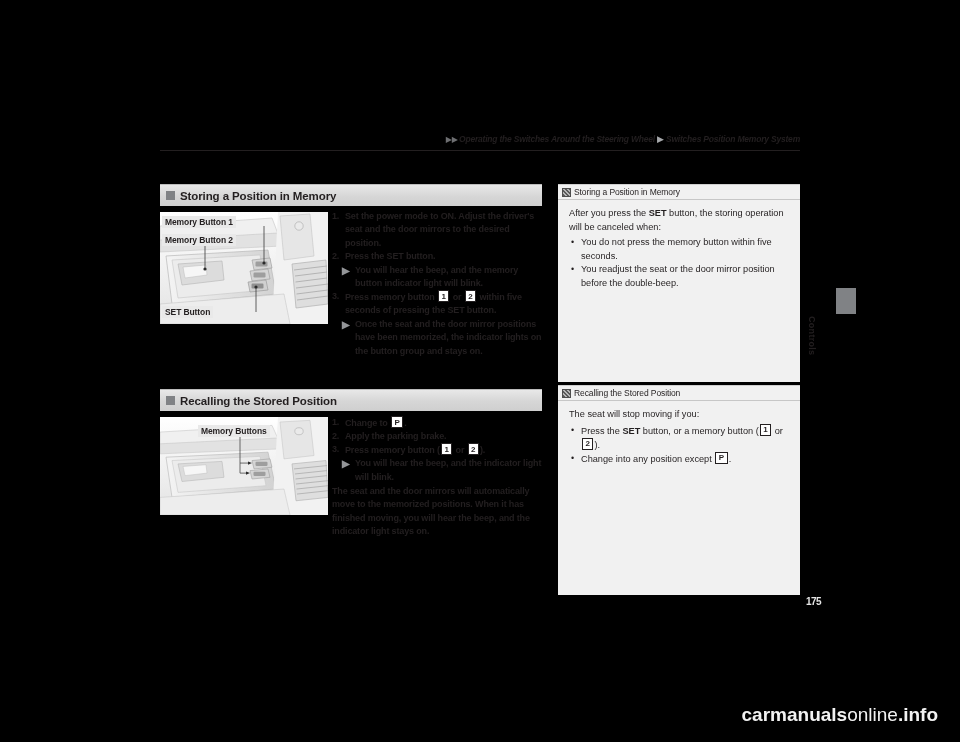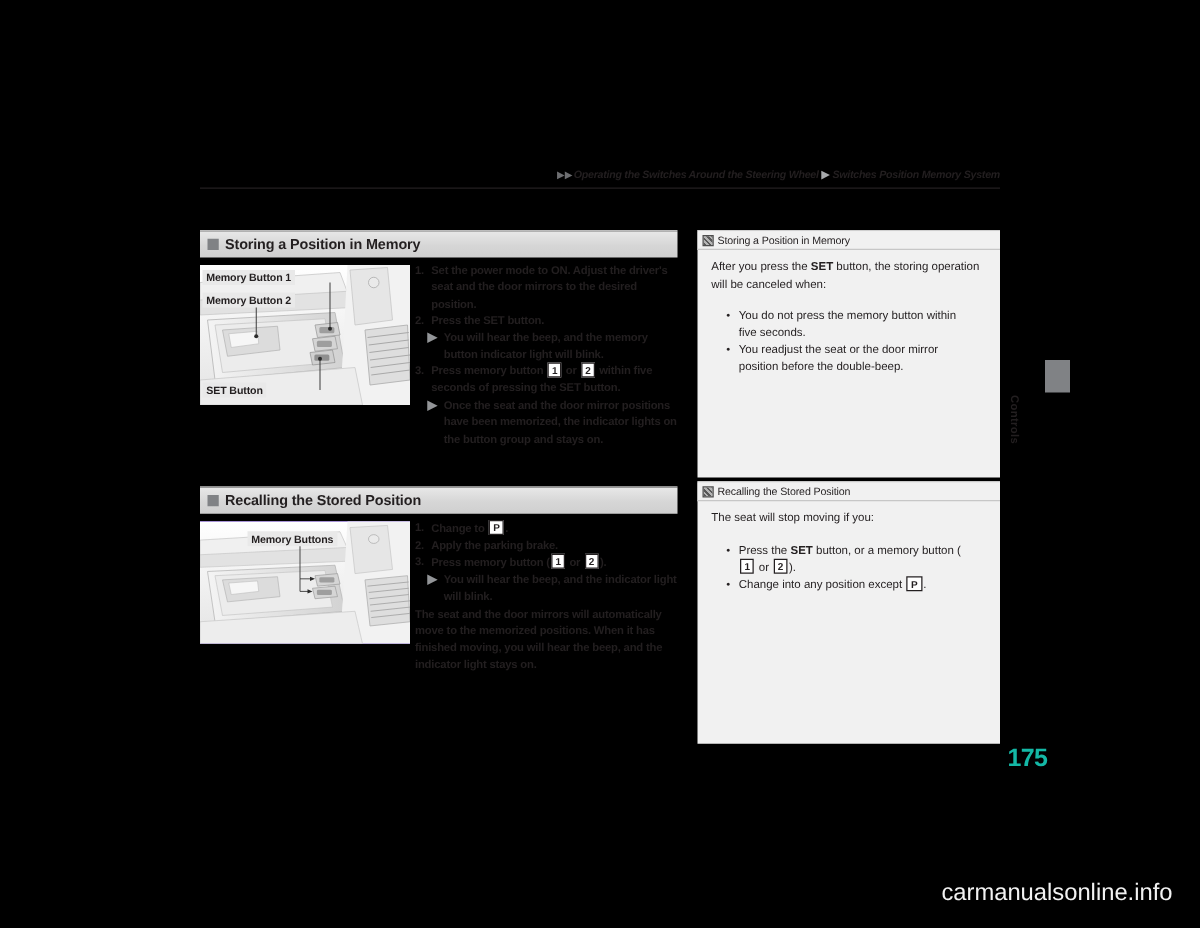--- a/index.html
+++ b/index.html
@@ -72,23 +72,23 @@
     letter-spacing: 0.3px;
     transform: rotate(90deg);
     transform-origin: left top;
     white-space: nowrap;
   }
 
   
   .page-number {
     position: absolute;
     left: 806px; top: 596px;
-    font-size: 20px;
-    font-weight: bold;
-    color: #14b8a6;
+    font-size: 10px;
+    font-weight: bold;
+    color: #e5e5e5;
     letter-spacing: -0.5px;
   }
 
   
   .section-head {
     position: absolute;
     left: 160px;
     width: 382px; height: 22px;
     background: linear-gradient(to bottom, #e8e8e8 0%, #d6d6d6 55%, #cfcfcf 100%);
     border-top: 1px solid #bcbcbc;
@@ -227,21 +227,21 @@
 
   .note-content {
     padding: 7px 9px 0 11px;
     font-size: 9.2px;
     color: #231f20;
     line-height: 13.5px;
   }
   .note-content p { margin: 0; }
   .note-content .b { font-weight: bold; }
 
-  .blist { list-style: none; margin: 12px; padding: 0; }
+  .blist { list-style: none; margin: 2px; padding: 0; }
   .blist li {
     position: relative;
     padding-left: 10px;
     margin: 0;
   }
   .blist li::before {
     content: "\2022";
     position: absolute;
     left: 0; top: 0;
     font-size: 9px;
@@ -251,21 +251,21 @@
   .watermark {
     position: absolute;
     left: 0; bottom: 16px;
     width: 960px;
     text-align: right;
     padding-right: 22px;
     font-size: 19px;
     color: #f2f2f2;
     font-family: "Liberation Sans", sans-serif;
   }
-  .wm-strong { font-weight: normal; }
+  .wm-strong { font-weight: bold; }
 </style>
 </head>
 <body>
 
 <div id="page">
 
   <div class="header-bar">
     <span class="hdr-arrow">▶▶</span>
     <span class="header-text">Operating the Switches Around the Steering Wheel</span>
     <span class="hdr-arrow2">▶</span>

